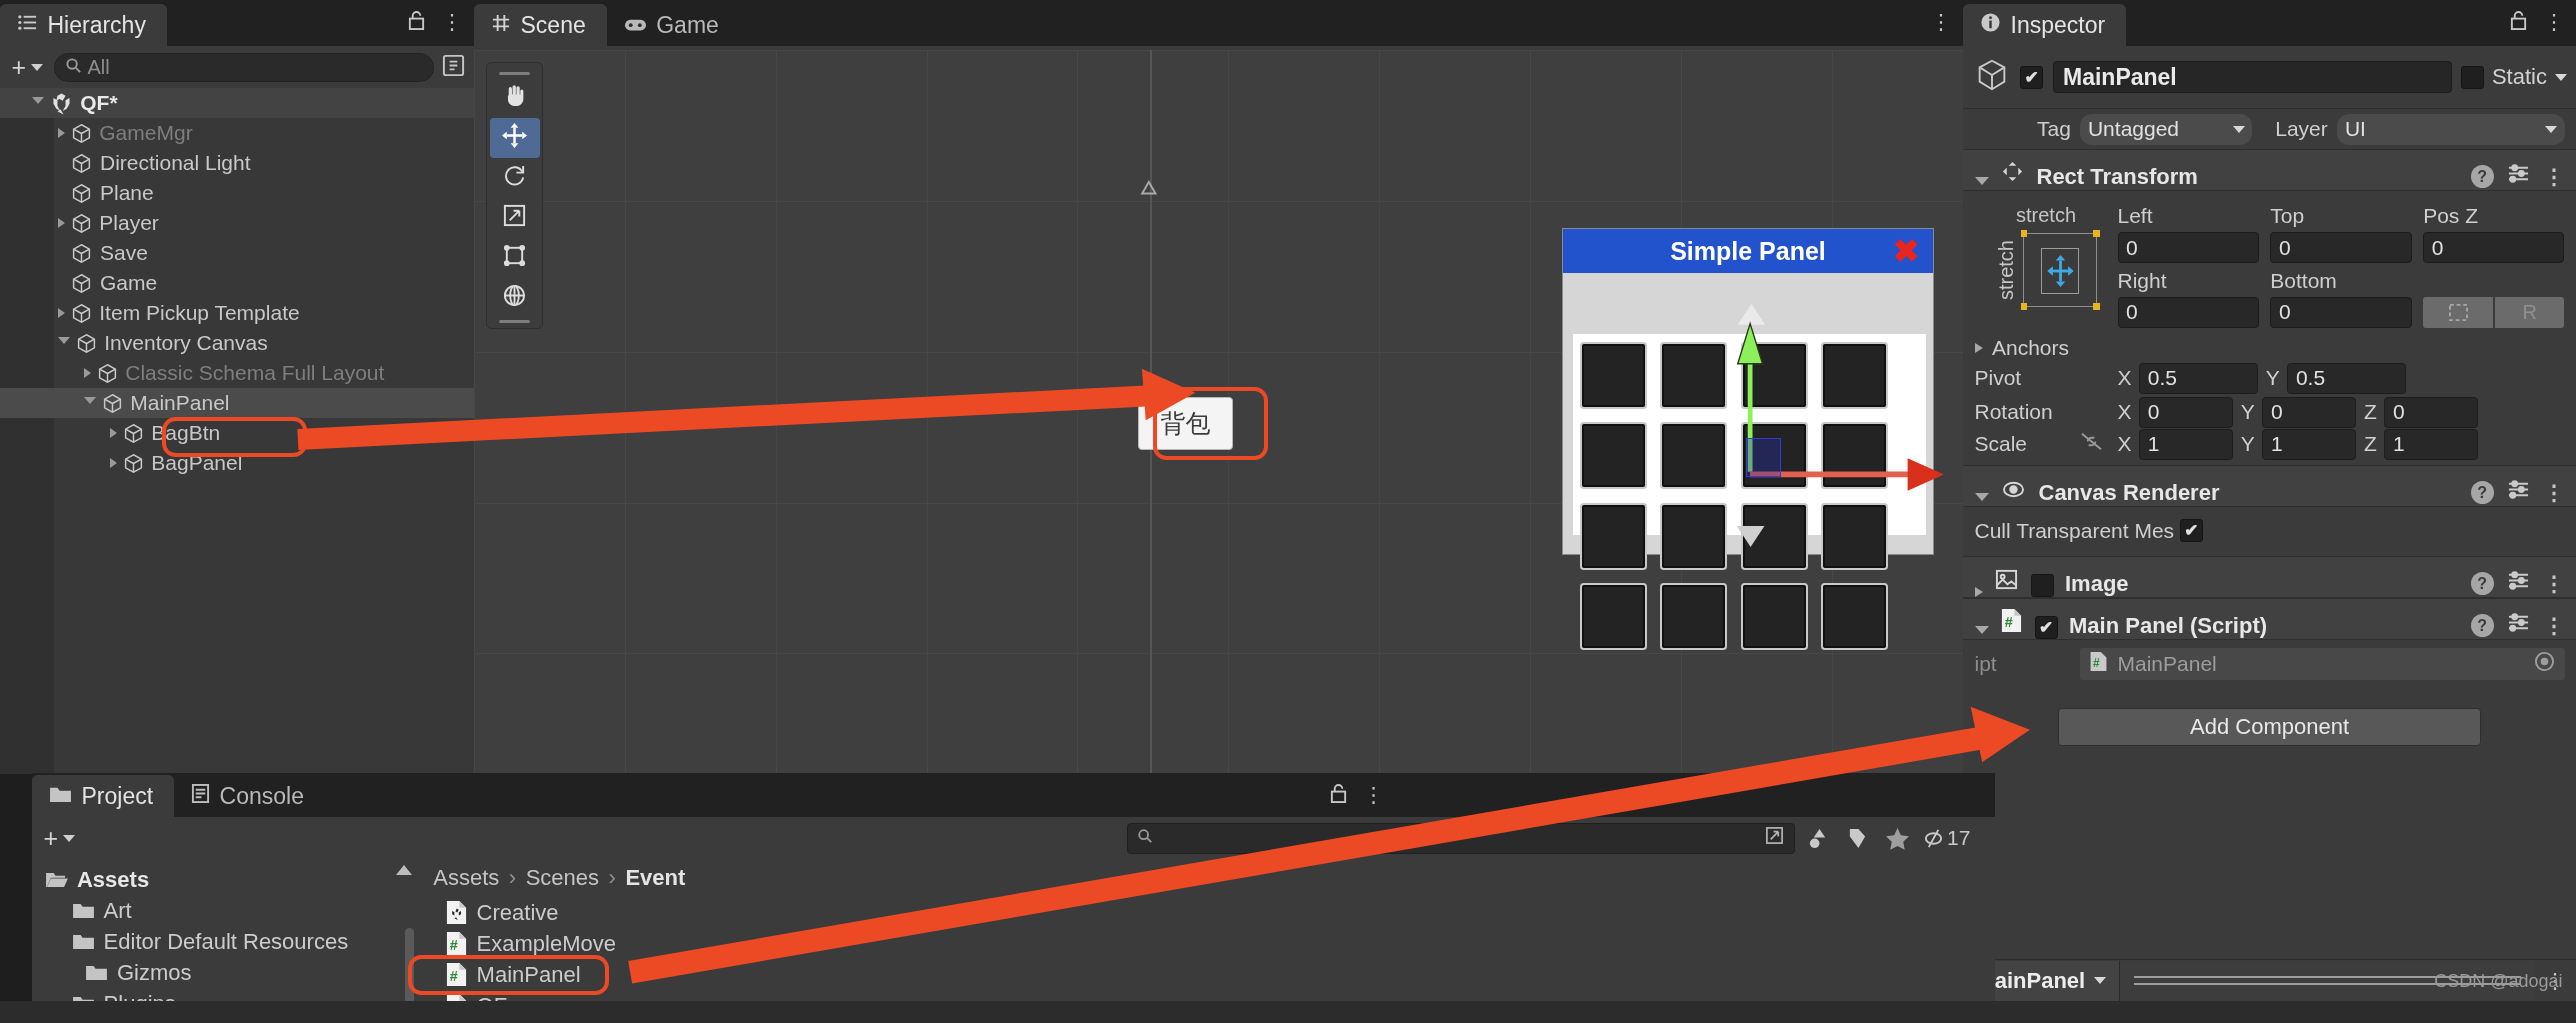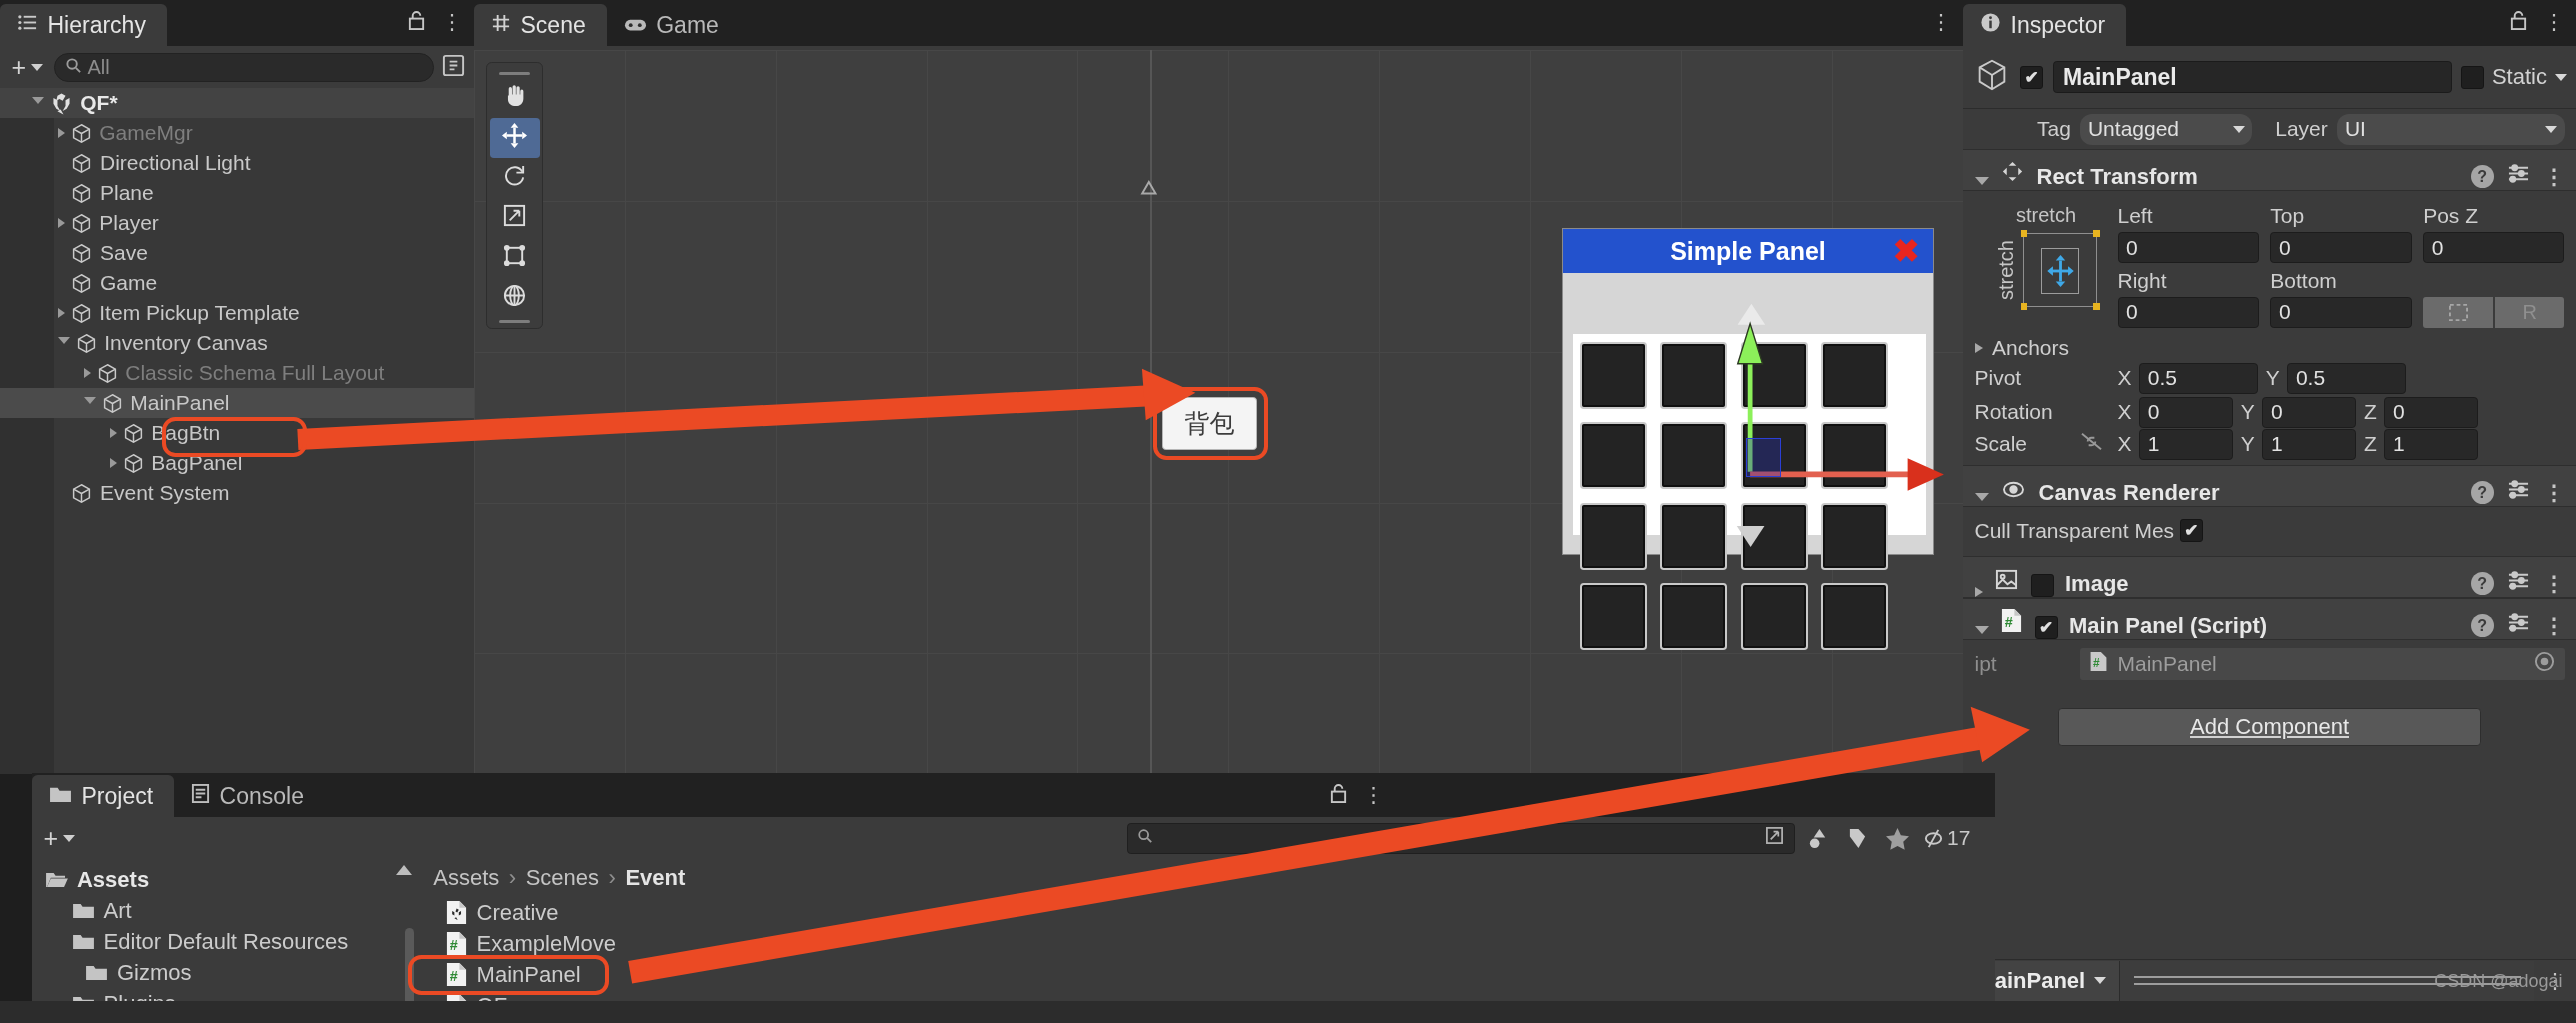--- a/index.html
+++ b/index.html
@@ -370,31 +370,20 @@
           <span style="display:inline-block;width:110px"></span>
           <span class="twirl"></span>
           <span style="color:#c9c9c9;display:inline-flex">
             <svg class="cube" viewBox="0 0 24 24" fill="none" stroke="currentColor" stroke-width="1.7">
               <path d="M12 2l9 5v10l-9 5-9-5V7z"></path>
               <path d="M12 12l9-5M12 12L3 7M12 12v10"></path>
             </svg>
           </span>
           <span class="hlabel">BagPanel</span>
         </div>
-        <div class="hrow">
-          <span style="display:inline-block;width:58px"></span>
-          <span class="twspace"></span>
-          <span style="color:#c9c9c9;display:inline-flex">
-            <svg class="cube" viewBox="0 0 24 24" fill="none" stroke="currentColor" stroke-width="1.7">
-              <path d="M12 2l9 5v10l-9 5-9-5V7z"></path>
-              <path d="M12 12l9-5M12 12L3 7M12 12v10"></path>
-            </svg>
-          </span>
-          <span class="hlabel">Event System</span>
-        </div>
       </div>
   </div>
 
   <div class="panel" id="scene">
     <div class="tabstrip">
       <div class="tab active">
         <span>
           <svg width="20" height="20" viewBox="0 0 21 21" fill="none" stroke="#d2d2d2" stroke-width="2">
             <path d="M7 2v17M14 2v17M2 7h17M2 14h17"></path>
             </svg>
@@ -568,21 +557,21 @@
         <div class="grid-v" style="left: 302px;"></div>
         <div class="grid-v" style="left: 151px;"></div>
         <div class="grid-v" style="left: 0px;"></div>
 
       <div class="axis-line" style="left:676px;"></div>
 
       <svg class="arrow-svg" width="1489" height="724" viewBox="0 0 1560 758">
         <polygon points="700,150 714,150 707,138" fill="none" stroke="#a9a9a9" stroke-width="2"></polygon>
       </svg>
 
-      <div class="bag-btn" style="left:688px; top:347px; width:95px; height:53px;">
+      <div class="bag-btn" style="left:664px; top:347px; width:95px; height:53px;">
         <span>背包</span>
       </div>
       <div class="highlight-pill" style="left:679px; top:337px; width:115px; height:73px;"></div>
 
       <div class="simple-panel" style="left:1088px; top:178px; width:372px; height:327px;">
         <div class="sp-title" style="height:44px;">
           <span>Simple Panel</span>
           <span class="sp-close">✖</span>
         </div>
 
@@ -947,21 +936,21 @@
           <span style="margin-left:auto">
             <svg width="21" height="21" viewBox="0 0 22 22" fill="none" stroke="#9d9d9d" stroke-width="2">
               <circle cx="11" cy="11" r="9"></circle>
                 <circle cx="11" cy="11" r="3" fill="#9d9d9d"></circle>
               </svg>
           </span>
         </span>
       </div>
     </div>
 
-    <div style="padding:21px 95px 0 95px;text-decoration:underline;">
+    <div style="padding:21px 95px 0 95px;">
       <div class="addcomp">
         <span>Add Component</span>
       </div>
     </div>
 
     <div class="insp-footer">
       <div class="footer-chip">
         <span>MainPanel</span>
         <span class="tri-d"></span>
       </div>

